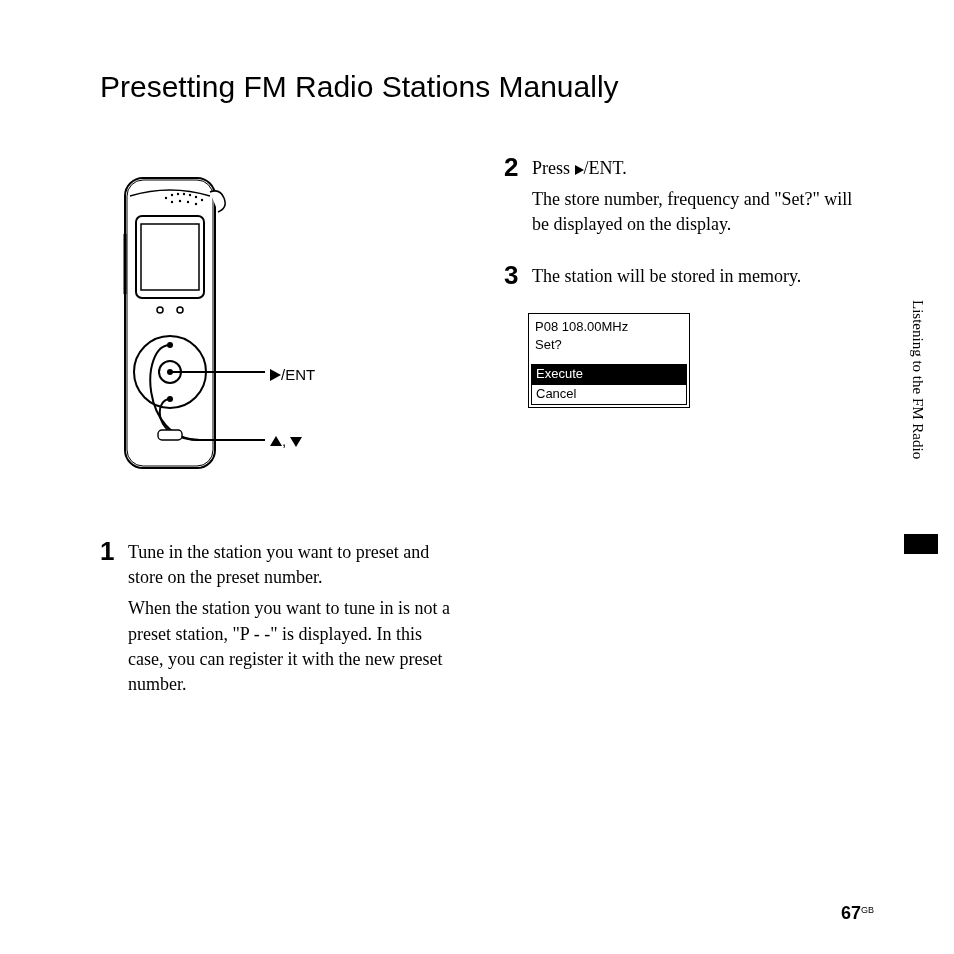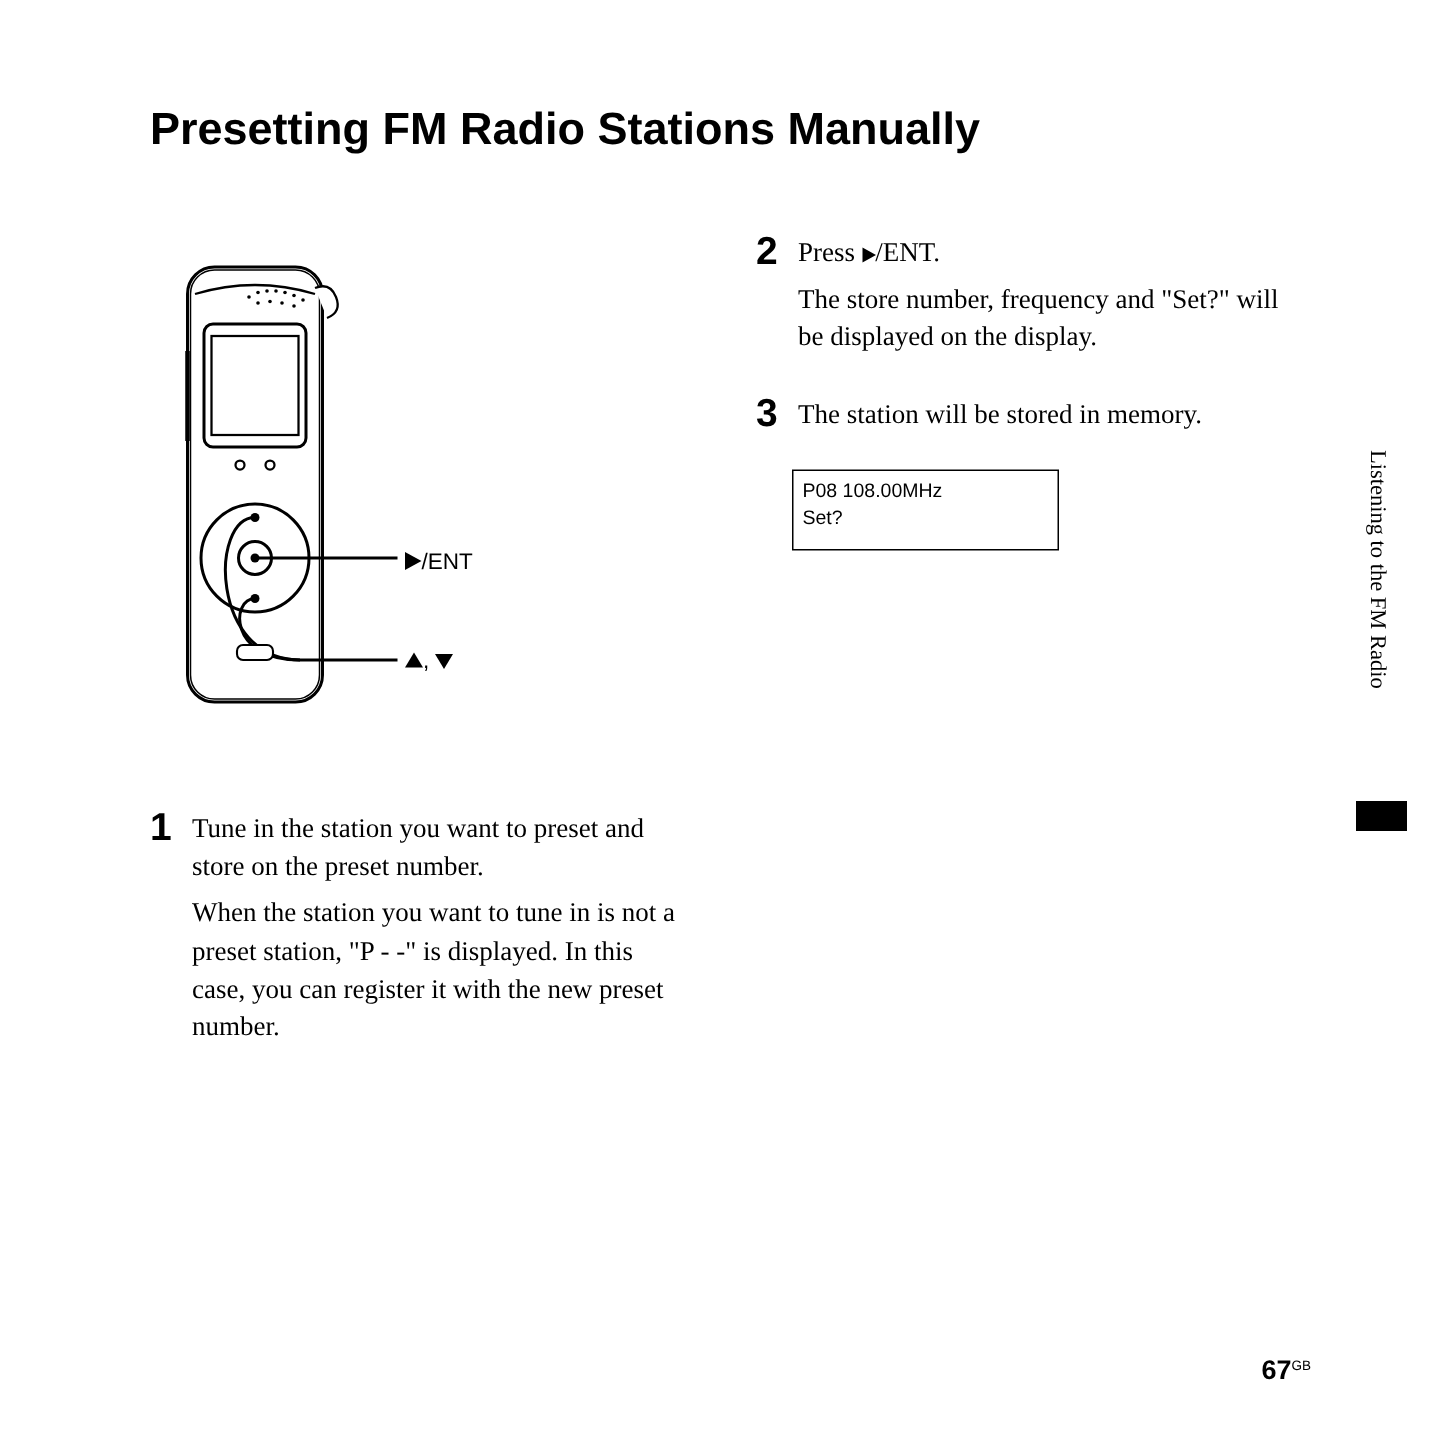--- a/index.html
+++ b/index.html
@@ -15,21 +15,21 @@
       background: white;
       color: black;
     }
     .page {
       padding: 70px 80px 40px 100px;
       height: 100%;
       position: relative;
     }
     h1 {
       font-family: Arial, Helvetica, sans-serif;
-      font-weight: bold;
+      font-weight: normal;
       font-size: 30px;
       margin-bottom: 50px;
     }
     .columns {
       display: flex;
       gap: 44px;
     }
     .col {
       width: 360px;
     }
@@ -64,21 +64,21 @@
     .step-body {
       font-size: 18px;
       line-height: 1.4;
       padding-top: 2px;
     }
     .step-body p {
       margin-bottom: 6px;
     }
     .screen-box {
       border: 1.5px solid #000;
-      width: 178px;
+      width: 162px;
       margin-left: 24px;
       margin-top: 12px;
       font-family: Arial, Helvetica, sans-serif;
       font-size: 13px;
       padding: 4px 0 2px 0;
     }
     .screen-top {
       padding: 0 6px 10px 6px;
       line-height: 1.4;
     }
@@ -258,20 +258,24 @@
         <div class="step-body">
           <p>The station will be stored in memory.</p>
         </div>
       </div>
 
       <div class="screen-box">
         <div class="screen-top">
           <div>P08   108.00MHz</div>
           <div>Set?</div>
         </div>
+        <div class="screen-options">
+          <div class="screen-opt selected">Execute</div>
+          <div class="screen-opt">Cancel</div>
+        </div>
       </div>
     </div>
 
   </div>
 
   <div class="side-tab">Listening to the FM Radio</div>
   <div class="side-block"></div>
 
   <div class="page-number"><span>67</span><sup>GB</sup></div>
 </div>

